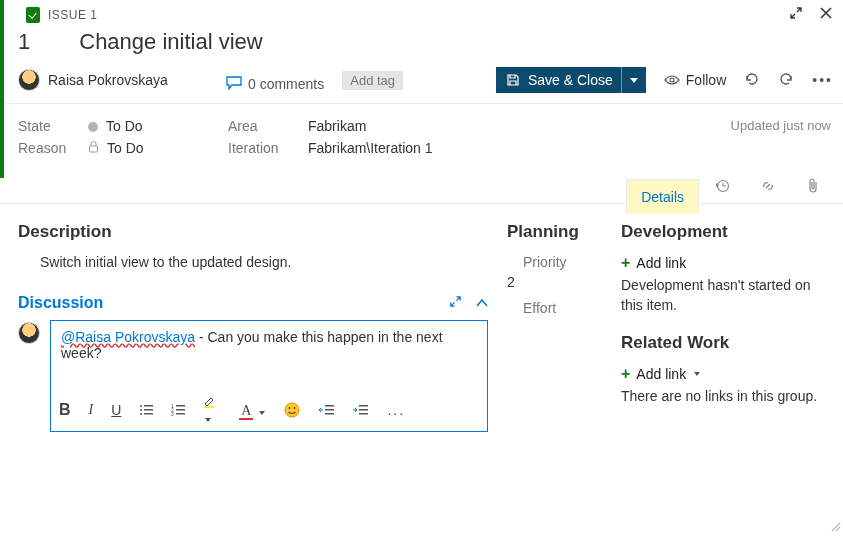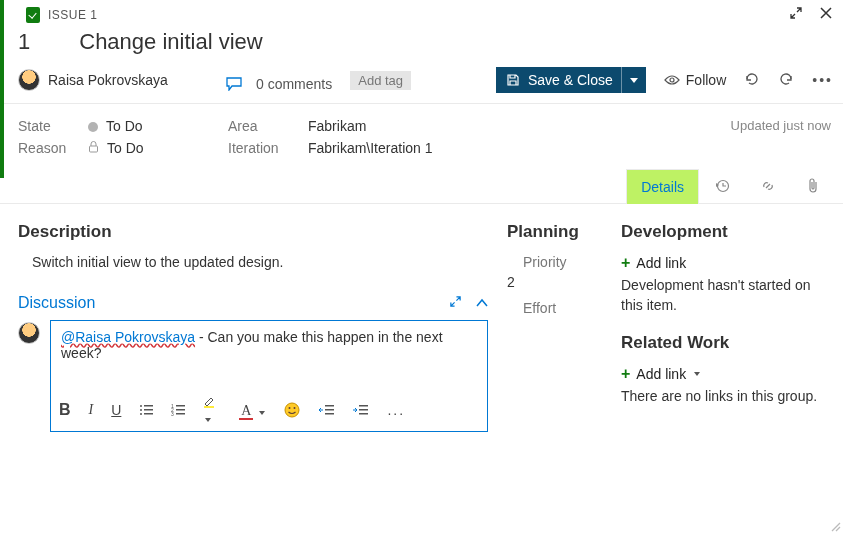--- a/index.html
+++ b/index.html
@@ -69,21 +69,21 @@
     padding: 2px 10px 10px 18px;
     gap: 18px;
   }
   .avatar {
     width: 22px; height: 22px; border-radius: 50%;
     background: radial-gradient(circle at 50% 35%, #ffcc80 40%, #333 42%);
     border: 1px solid #ccc;
     flex-shrink: 0;
   }
   .assignee { display:flex; align-items:center; gap:8px; width: 190px;}
-  .comments { display:flex; align-items:center; gap:14px; color:#555;margin-top:8px; }
+  .comments { display:flex; align-items:flex-start; gap:6px; color:#555;margin-top:8px; }
   .addtag { color:#777; padding:2px 8px; background:#e5e5e5; font-size:13px;}
   .spacer { flex: 1; }
   .save-btn {
     background: #0c4a6e; color:#fff;
     display:flex; align-items:center; gap:8px;
     padding: 5px 8px 5px 10px;
     font-size: 14px;
     cursor:pointer;
   }
   .save-split { width:1px; align-self:stretch; background: rgba(255,255,255,0.4); margin: -5px 0;}
@@ -106,34 +106,34 @@
     display:flex; justify-content:flex-end; align-items:stretch;
     border-bottom:1px solid #eaeaea;
     padding-right:8px;
     height:36px;
   }
   .tab {
     padding: 8px 14px; color:#555; cursor:pointer; display:flex; align-items:center;
     border:1px solid transparent; border-bottom:none;
   }
   .tab.active {
-    color:#0078d4; border-color:#eaeaea; background:#bef264;
-    position:relative; top:1px;
+    color:#0078d4; border-color:#eaeaea; background:#fef9c3;
+    position:relative; top:11px;
   }
   .body {
     display:flex;
     padding: 12px 12px 0 18px;
     gap: 19px;
   }
   .col-left { flex: 0 0 470px; }
   .col-mid { flex: 0 0 95px; }
   .col-right { flex: 1; }
   h3.sec { font-size:17px; font-weight:600; margin:6px 0 12px; }
-  .desc-text { margin: 0 0 24px 14px; }
-  .disc-head { display:flex; align-items:center; color:#0078d4; font-weight:400; gap:8px; margin-bottom:8px; font-size:16px;}
+  .desc-text { margin: 0 0 24px 22px; }
+  .disc-head { display:flex; align-items:center; color:#0078d4; font-weight:700; gap:8px; margin-bottom:8px; font-size:16px;}
   .disc-head .exp { margin-left:auto; display:flex; gap:14px; color:#0078d4;}
   .disc-row { display:flex; gap:10px; align-items:flex-start;}
   .disc-box {
     flex:1;
     border:1px solid #0078d4;
     min-height:112px;
     padding:8px 10px;
     position:relative;
   }
   .mention { color:#0078d4; text-decoration:underline; text-decoration-style: wavy; text-decoration-color: #d13438; text-align: center;}

